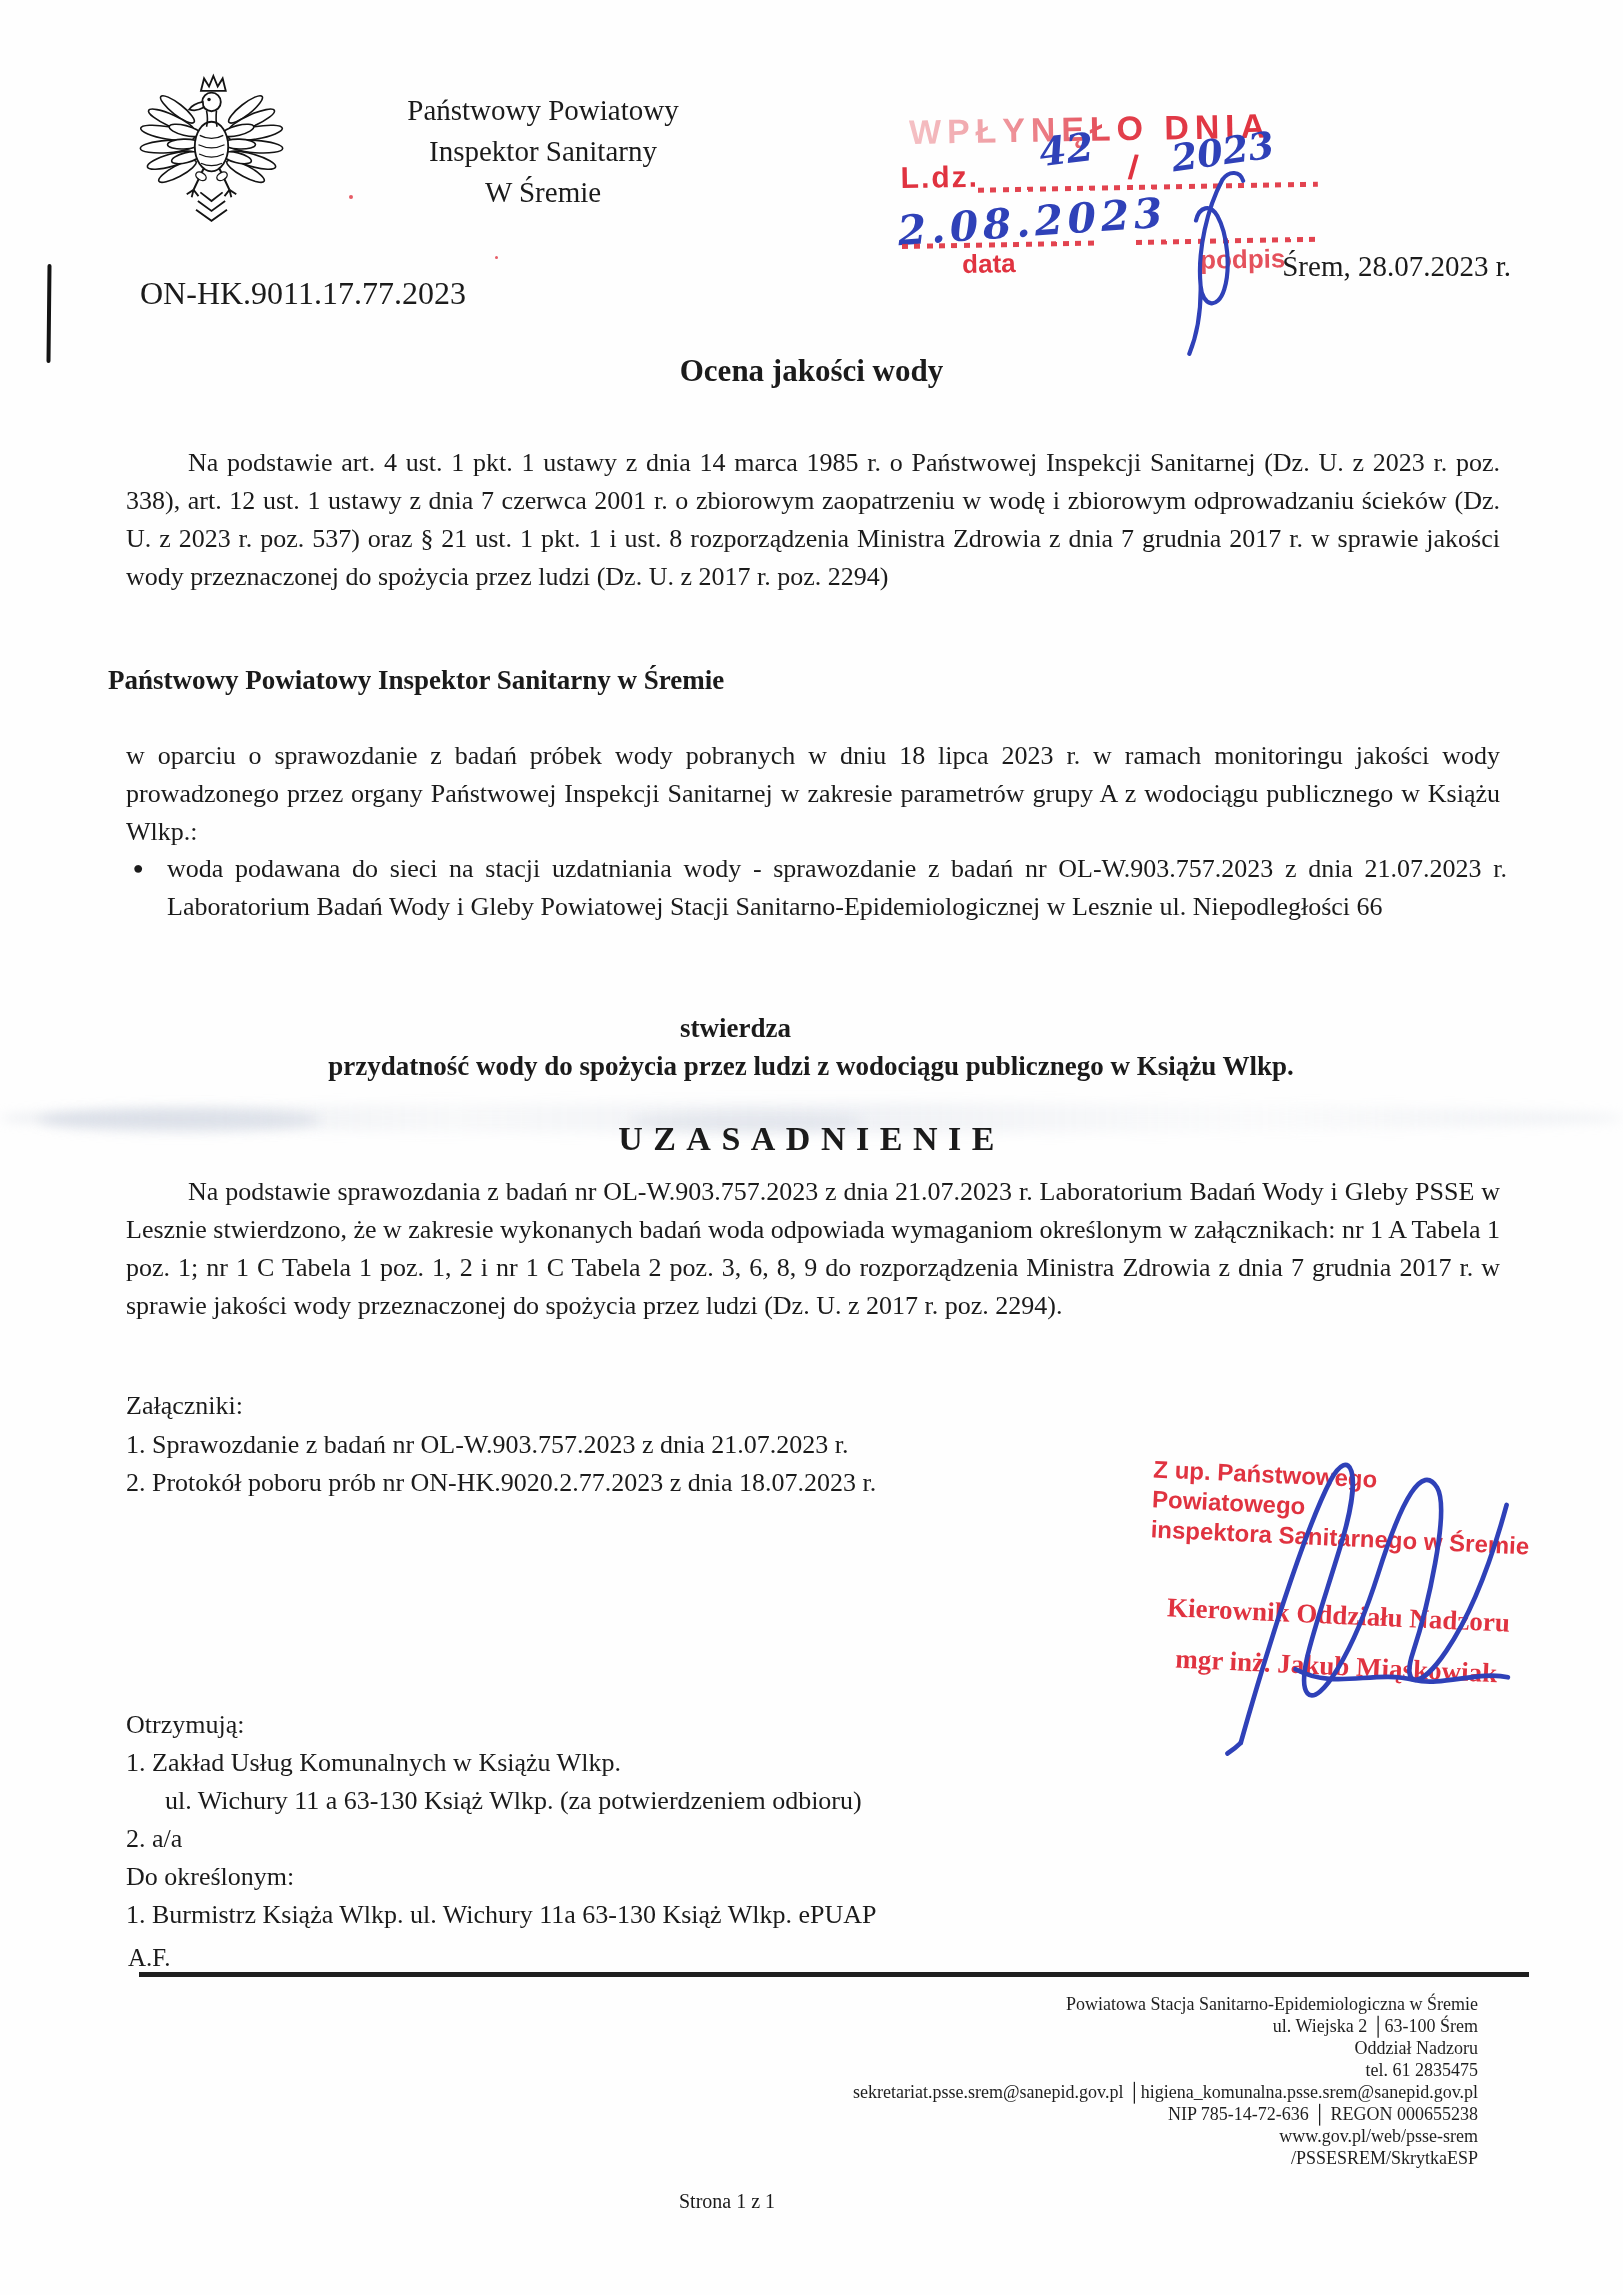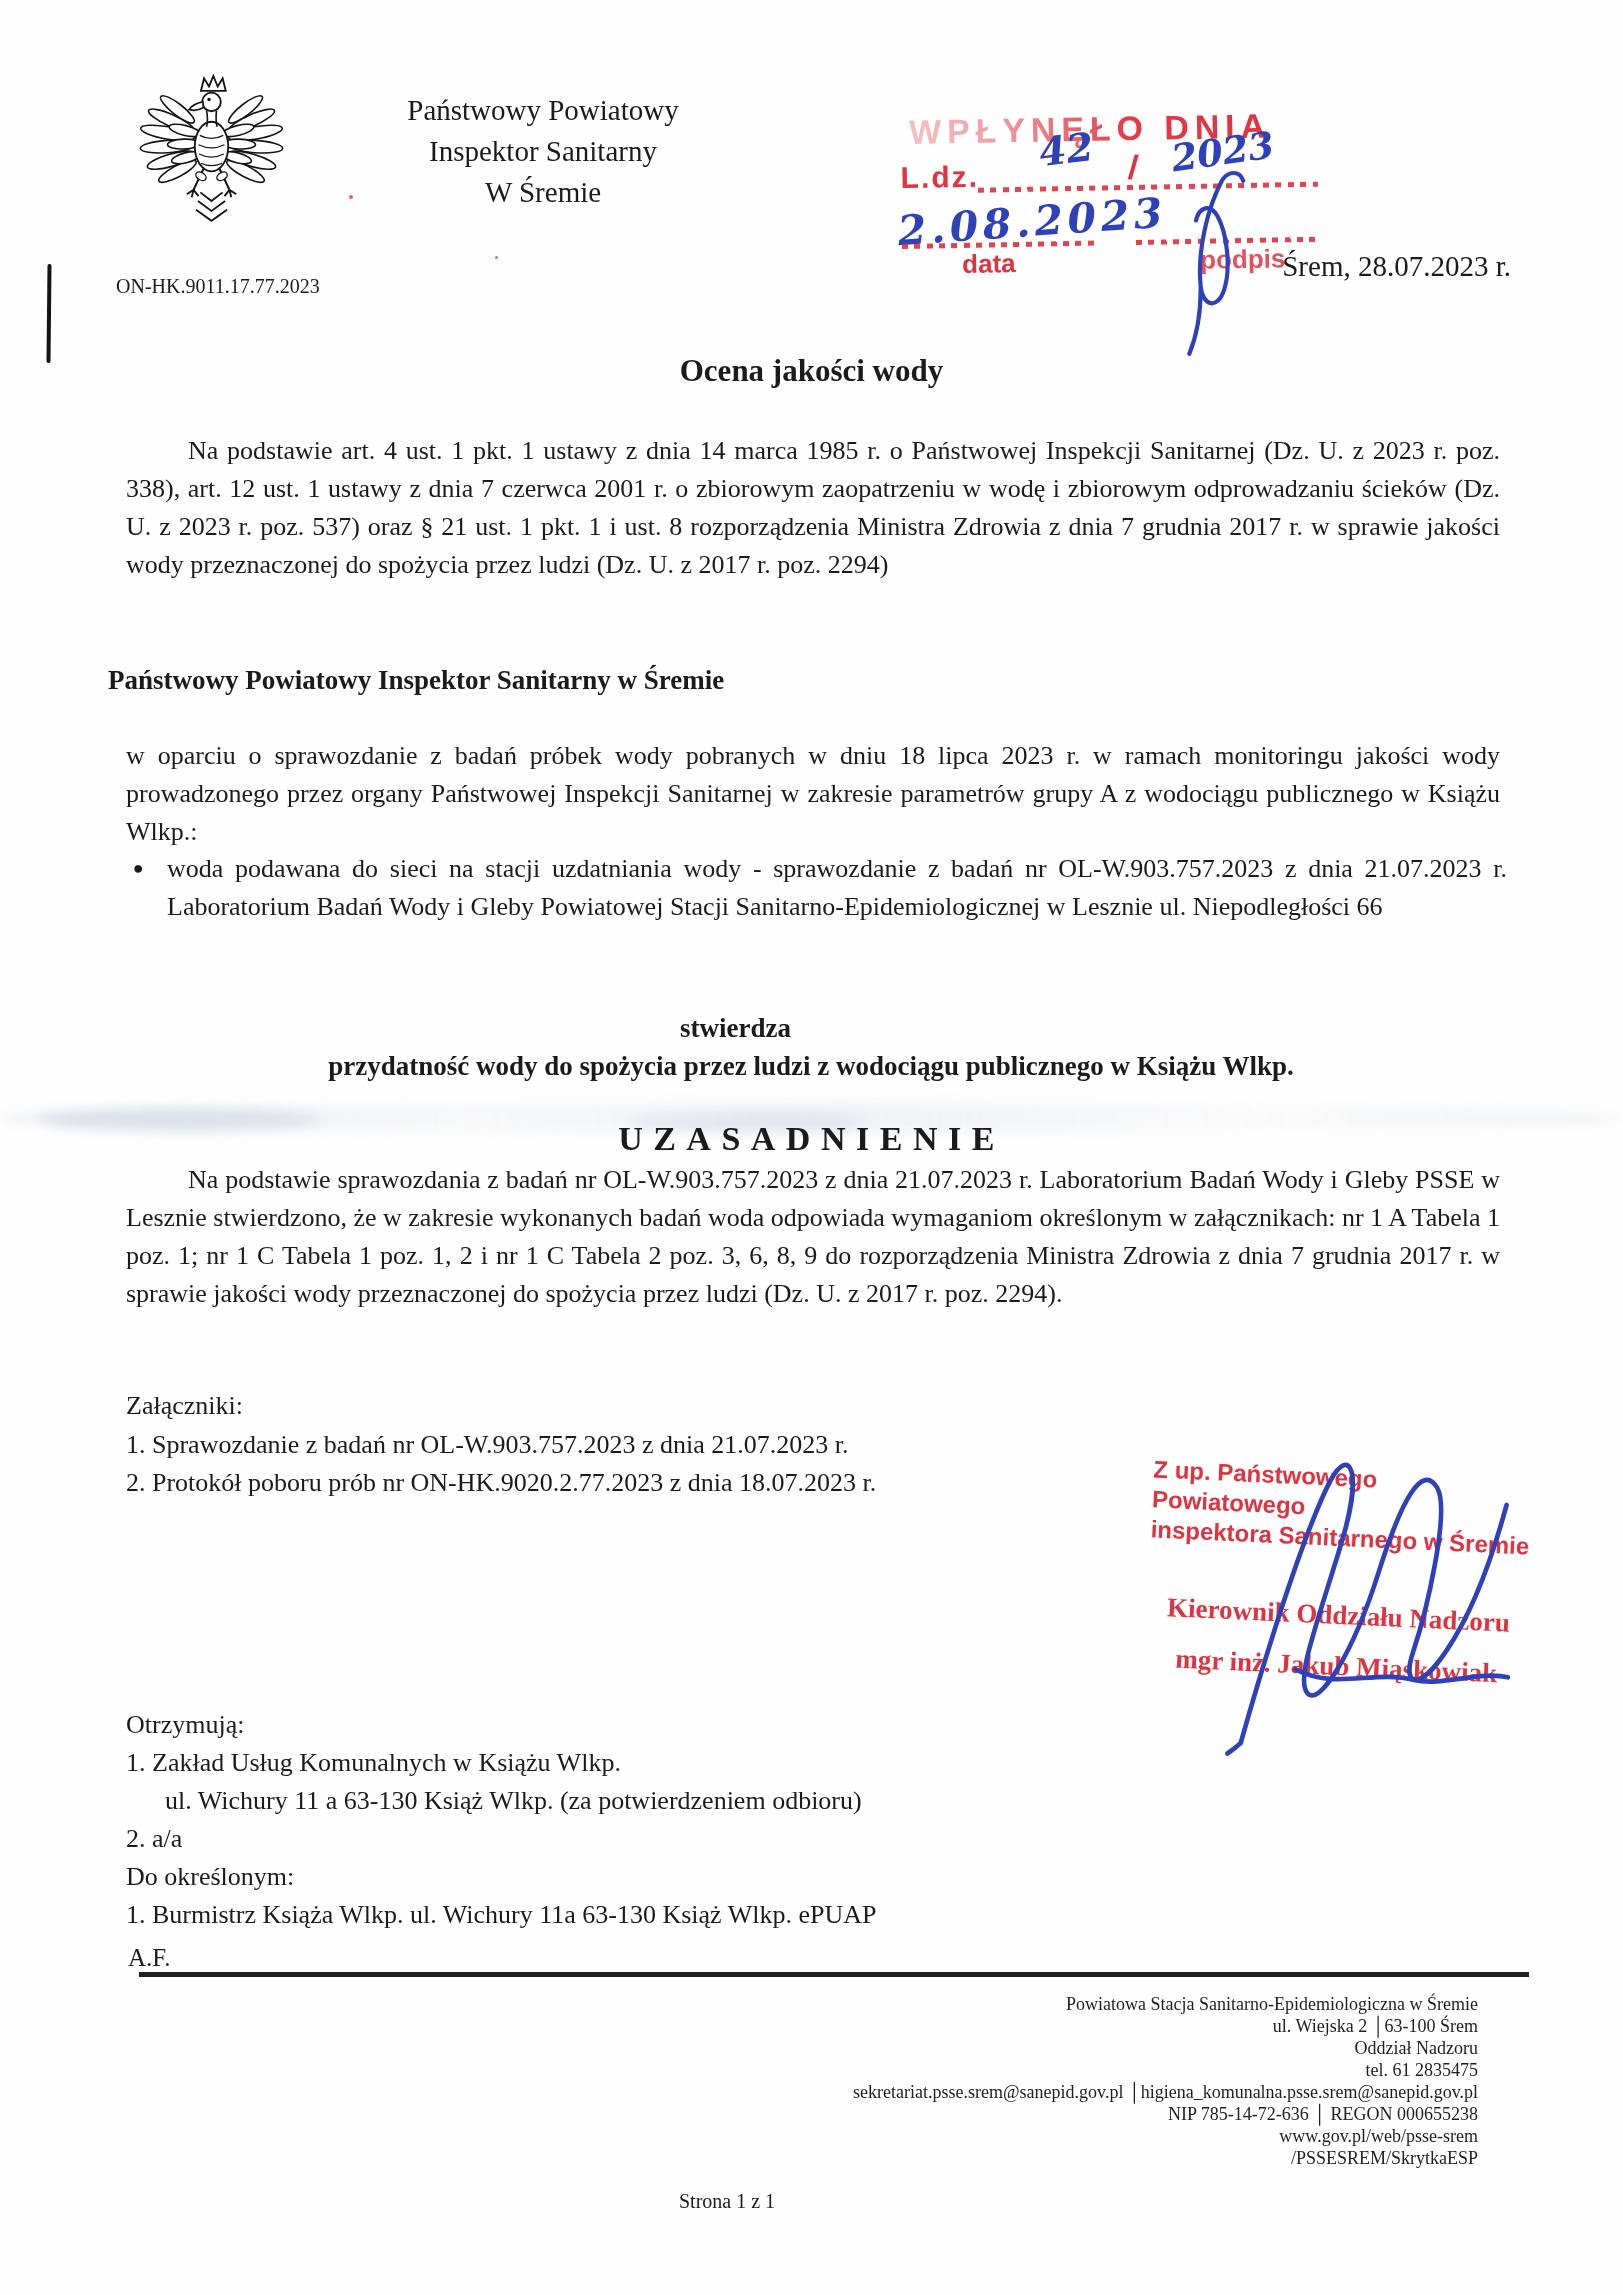--- a/index.html
+++ b/index.html
@@ -2,21 +2,21 @@
 <html style="font-size:10.5px"><head>
 <meta charset="utf-8">
 <style>
   html,body{margin:0;padding:0;background:#ffffff;}
   .page{
     position:relative;width:1623px;height:2295px;background:#fefefdff;
     font-family:"Liberation Serif",serif;color:#1b1b1b;overflow:hidden;background:#fefefe;
   }
   .abs{position:absolute;}
   .body-text{font-size:26px;line-height:38px;text-align:justify;}
-  .indent{text-indent:62px;}
+  .indent{text-indent:62px;margin-top:12px;}
   .center{text-align:center;}
   .doc-title{font-size:31px;font-weight:700;}
   .heading{font-size:27px;font-weight:700;}
   .uzasadnienie{font-size:34px;font-weight:700;letter-spacing:10.5px;}
   .stamp-red{color:#e03340;font-family:"Liberation Sans",sans-serif;font-weight:700;}
   .stamp-serif{color:#e03340;font-family:"Liberation Serif",serif;font-weight:700;}
   .stamp-faded{
     -webkit-mask-image:linear-gradient(90deg,rgba(0,0,0,.30) 0%,rgba(0,0,0,.45) 22%,rgba(0,0,0,.95) 60%,#000 100%);
     mask-image:linear-gradient(90deg,rgba(0,0,0,.30) 0%,rgba(0,0,0,.45) 22%,rgba(0,0,0,.95) 60%,#000 100%);
   }
@@ -100,21 +100,21 @@
 
     <div class="abs" style="left:255px;top:71px;width:111px;height:196px;">
       <svg viewBox="0 0 160 280" width="111" height="196">
         <path d="M96 18 C106 4 122 6 126 20 M96 18 C74 58 58 118 62 170 C64 200 86 206 96 176 C106 146 102 96 88 70 C78 52 62 56 57 76 M62 170 C62 212 56 240 44 268" fill="none" stroke="#2f41b8" stroke-width="6" stroke-linecap="round"></path>
       </svg>
     </div>
   </div>
 
   <div class="abs" style="left:1076px;top:250px;width:435px;font-size:29px;text-align:right;">Śrem, 28.07.2023 r.</div>
 
-  <div class="abs" style="left:116px;top:275px;font-size:20px;">ON-HK.9011.17.77.2023</div>
+  <div class="abs" style="left:140px;top:275px;font-size:32px;">ON-HK.9011.17.77.2023</div>
 
   <div class="abs pen-mark" style="left:47px;top:264px;width:3.9px;height:99px;"></div>
   <div class="abs speck" style="left:349px;top:195px;"></div>
   <div class="abs speck" style="left:495px;top:256px;width:3.3px;height:3.3px;"></div>
 
   <div class="abs center doc-title" style="left:0px;top:353px;width:1623px;">Ocena jakości wody</div>
 
   <div class="abs body-text indent" style="left:126px;top:432px;width:1374px;">Na podstawie art. 4 ust. 1 pkt. 1 ustawy z dnia 14 marca 1985 r. o Państwowej Inspekcji Sanitarnej (Dz. U. z 2023 r. poz. 338), art. 12 ust. 1 ustawy z dnia 7 czerwca 2001 r. o zbiorowym zaopatrzeniu w wodę i zbiorowym odprowadzaniu ścieków (Dz. U. z 2023 r. poz. 537) oraz § 21 ust. 1 pkt. 1 i ust. 8 rozporządzenia Ministra Zdrowia z dnia 7 grudnia 2017 r. w sprawie jakości wody przeznaczonej do spożycia przez ludzi (Dz. U. z 2017 r. poz. 2294)</div>
 
   <div class="abs heading" style="left:108px;top:665px;width:1374px;">Państwowy Powiatowy Inspektor Sanitarny w Śremie</div>

